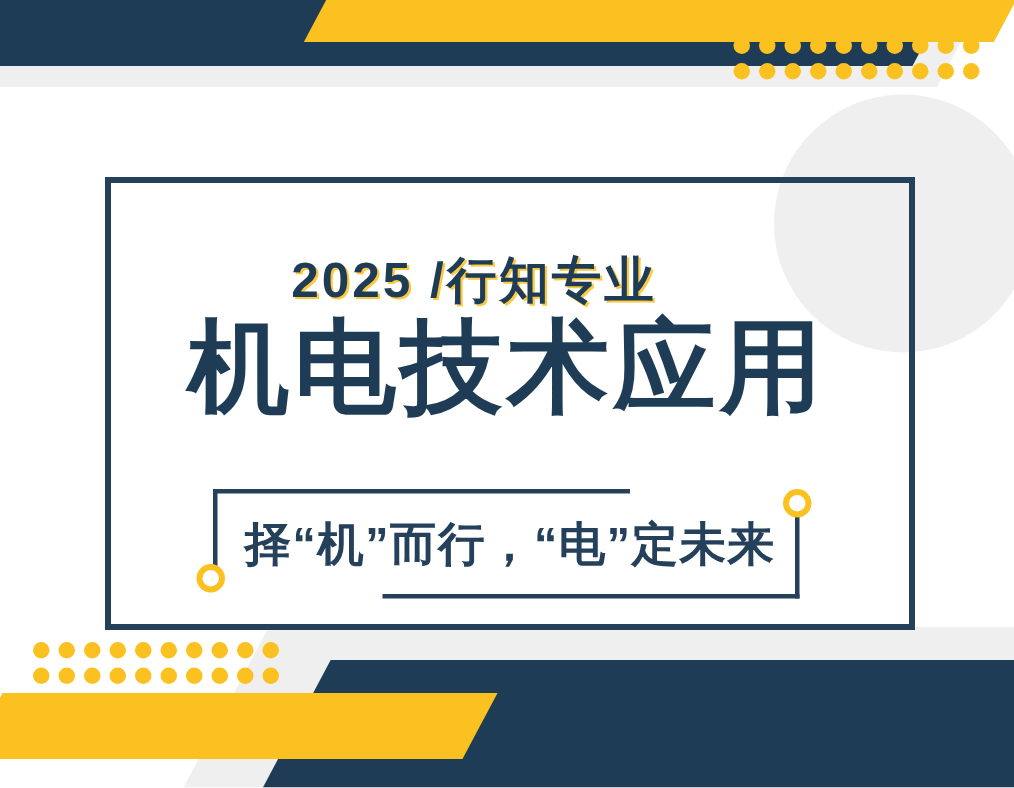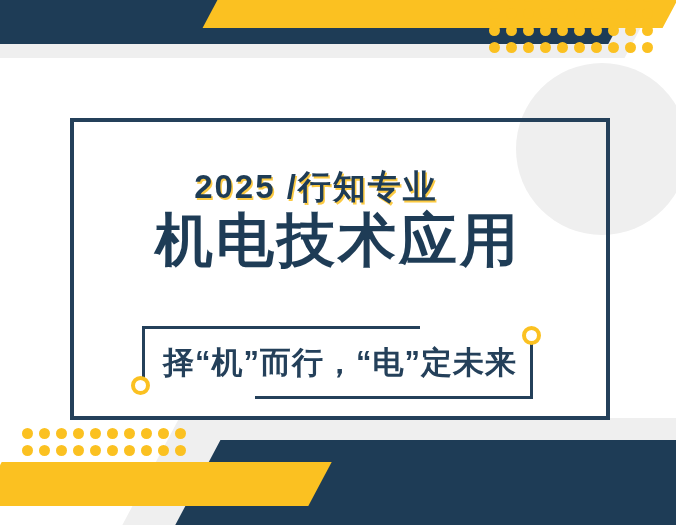--- a/index.html
+++ b/index.html
@@ -143,21 +143,21 @@
     text-shadow: 1.5px 1.5px 0 rgba(251,193,33,0.85);
     white-space: nowrap;
   }
 
   #main-title {
     position: absolute;
     left: 0;
     top: 210px;
     width: 676px;
     text-align: center;
-    font-size: 58px;
+    font-size: 68px;
     line-height: 1.05;
     font-weight: bold;
     letter-spacing: 3px;
     color: #1e3c56;
     white-space: nowrap;
   }
 
   
   #tagline-block {
     position: absolute;

